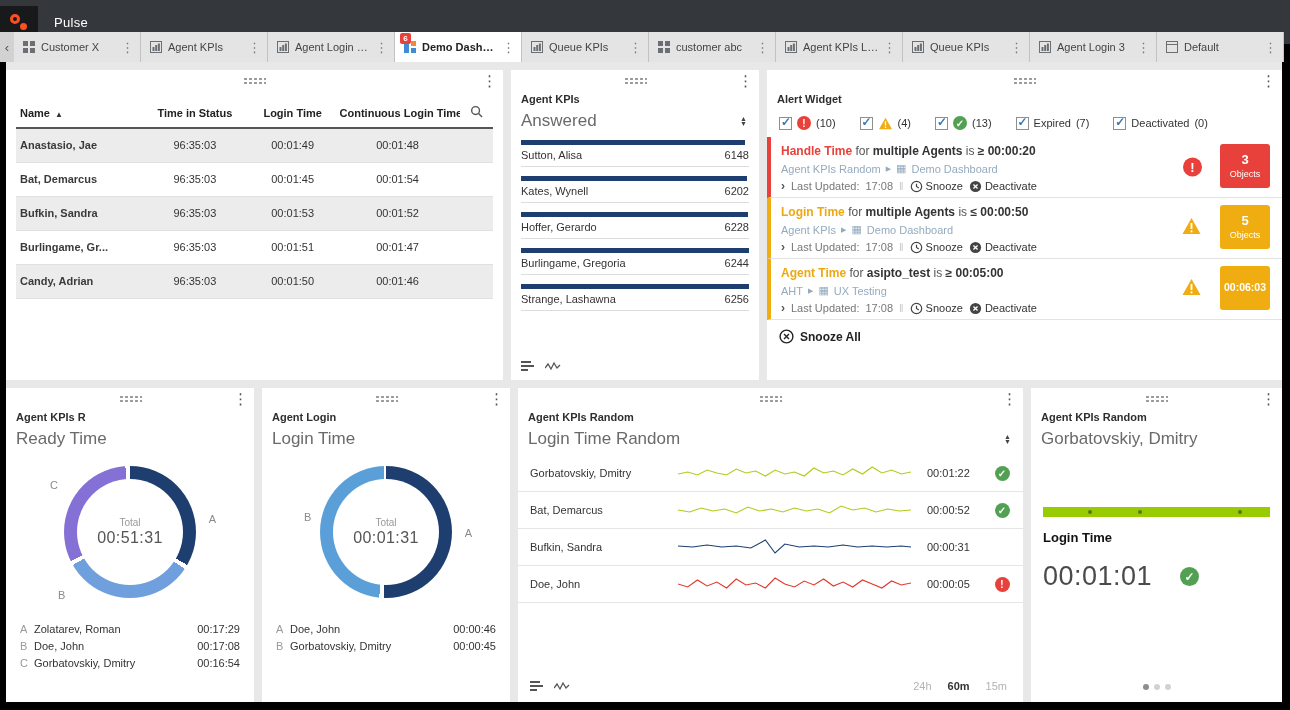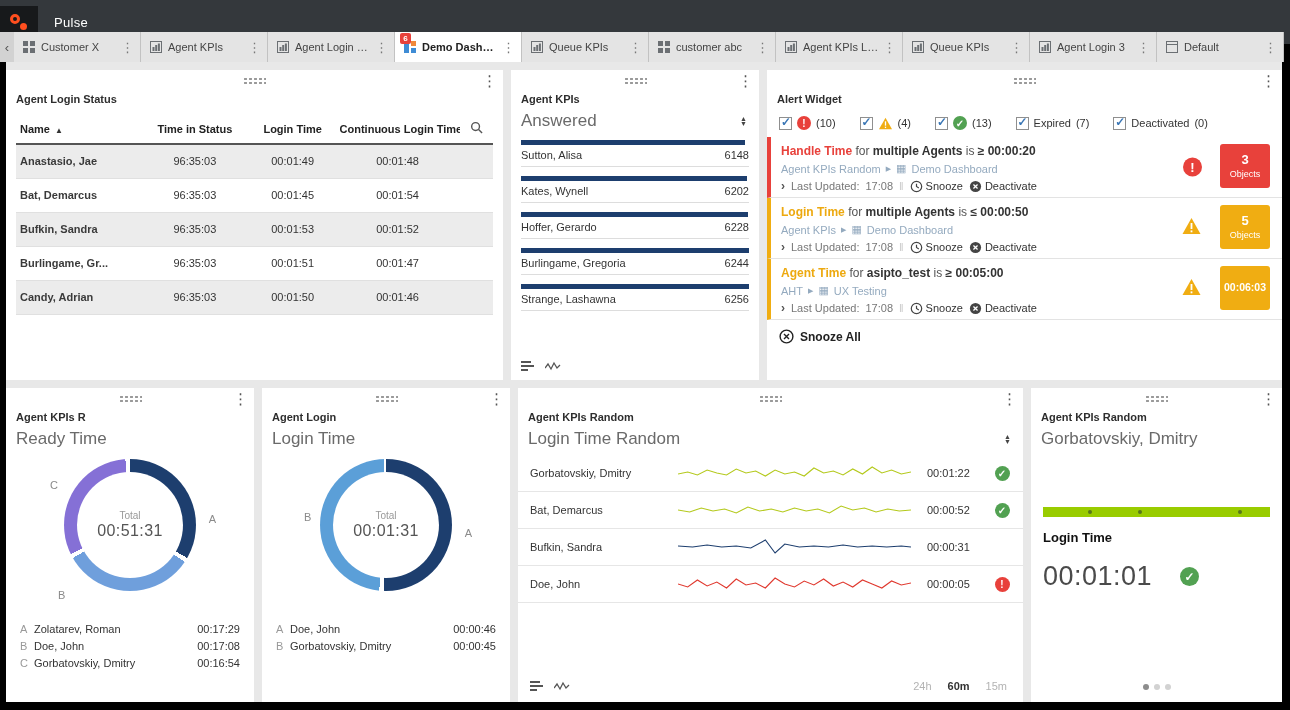--- a/index.html
+++ b/index.html
@@ -89,21 +89,21 @@
 .alert-badge{position:absolute;right:12px;top:7px;width:50px;height:44px;border-radius:3px;color:#fff;display:flex;flex-direction:column;align-items:center;justify-content:center;line-height:1.25}
 .alert-badge.critical{background:#e8413b}
 .alert-badge.warning{background:#f0ad12}
 .badge-value{font-size:13px;font-weight:bold}
 .badge-unit{font-size:9px}
 .badge-single{font-size:10.5px;font-weight:bold}
 .snooze-all{display:flex;align-items:center;gap:6px;padding:9px 12px;font-size:12px;font-weight:bold;color:#222;cursor:pointer}
 
 
 .donut-area{position:relative;width:176px;height:146px;margin:6px auto 0}
-.donut{position:absolute;left:22px;top:4px;width:132px;height:132px;border-radius:50%}
+.donut{position:absolute;left:22px;top:11px;width:132px;height:132px;border-radius:50%}
 .donut-ready{background:conic-gradient(#1d3e6e 0deg 120deg,#fff 120deg 124deg,#6f9fdc 124deg 240deg,#fff 240deg 244deg,#8570d6 244deg 356deg,#fff 356deg 360deg)}
 .donut-login{background:conic-gradient(#1d3e6e 0deg 182deg,#fff 182deg 186deg,#5b9fd8 186deg 358deg,#fff 358deg 360deg)}
 .donut-hole{position:absolute;inset:13px;background:#fff;border-radius:50%;display:flex;flex-direction:column;align-items:center;justify-content:center}
 .donut-total-label{font-size:10px;color:#999}
 .donut-total{font-size:16px;color:#555;margin-top:1px;letter-spacing:.4px}
 .dlabel{position:absolute;font-size:11px;color:#8a8a8a}
 .w4 .dl-a{right:2px;top:58px}
 .w4 .dl-b{left:16px;bottom:0}
 .w4 .dl-c{left:8px;top:24px}
 .w5 .dl-a{right:2px;top:72px}
@@ -266,21 +266,20 @@
   </div>
 </div>
 
 <div class="content">
 
   <div class="widget w1">
     <div class="w-top">
       <span class="drag-dots"></span>
       <span class="kebab">⋮</span>
     </div>
-    <div class="w-title">Agent Login Status</div>
     <table class="tbl">
       <colgroup>
           <col style="width:26%">
           <col style="width:23%">
           <col style="width:18%">
           <col style="width:26%">
           <col style="width:7%">
         </colgroup>
       <thead>
         <tr>

